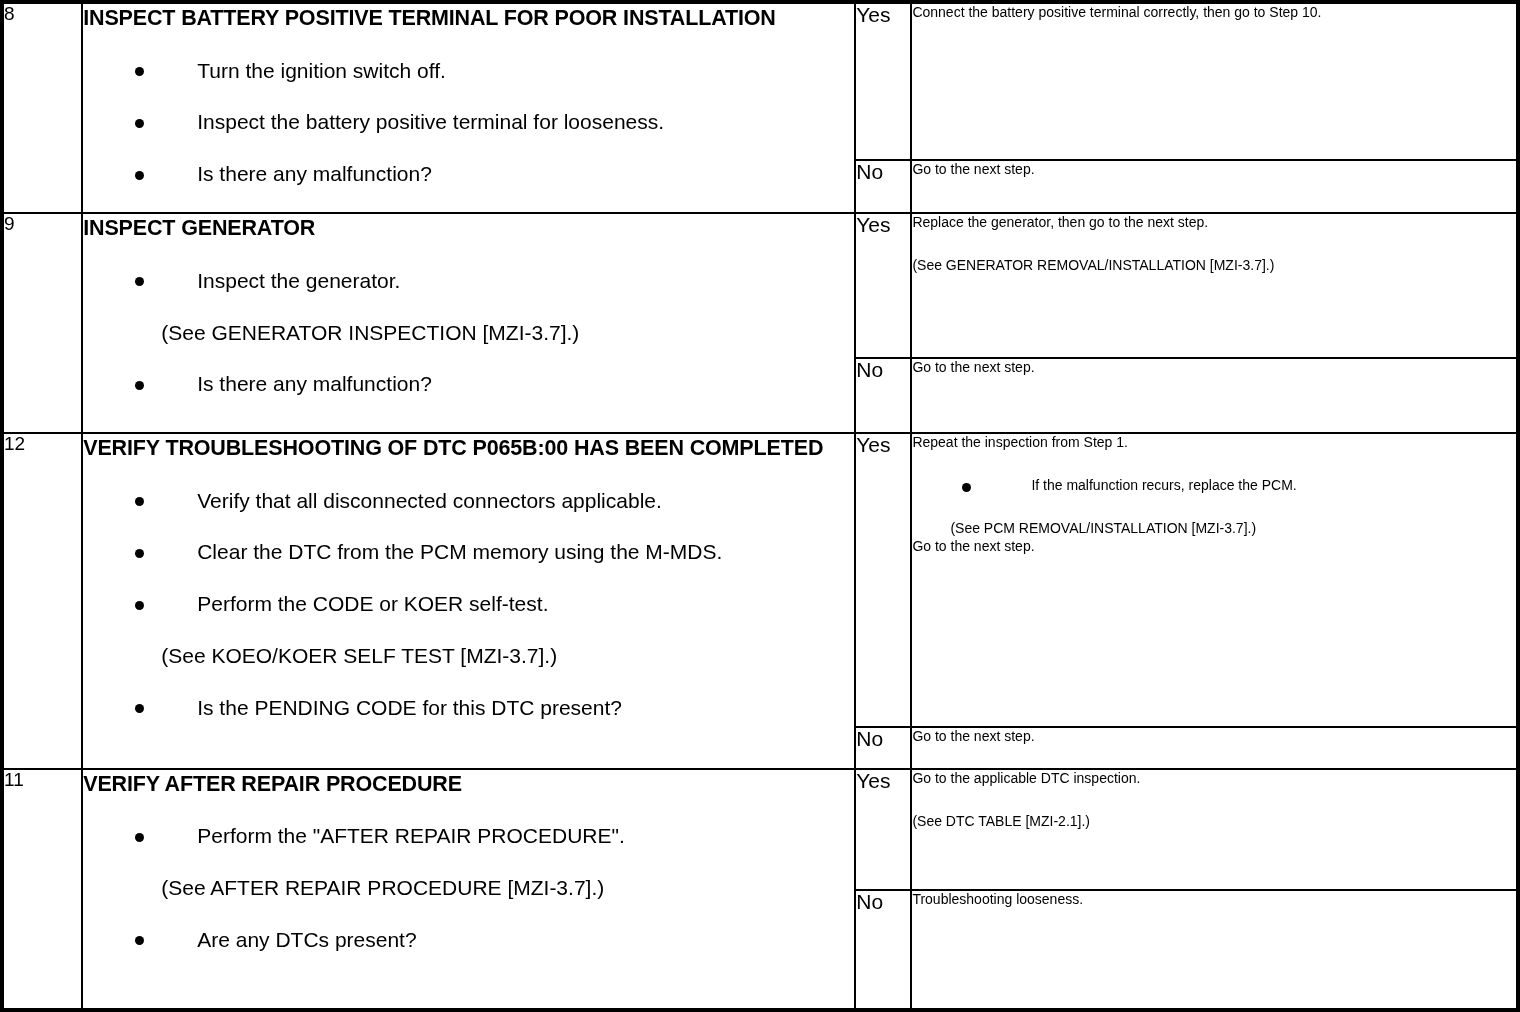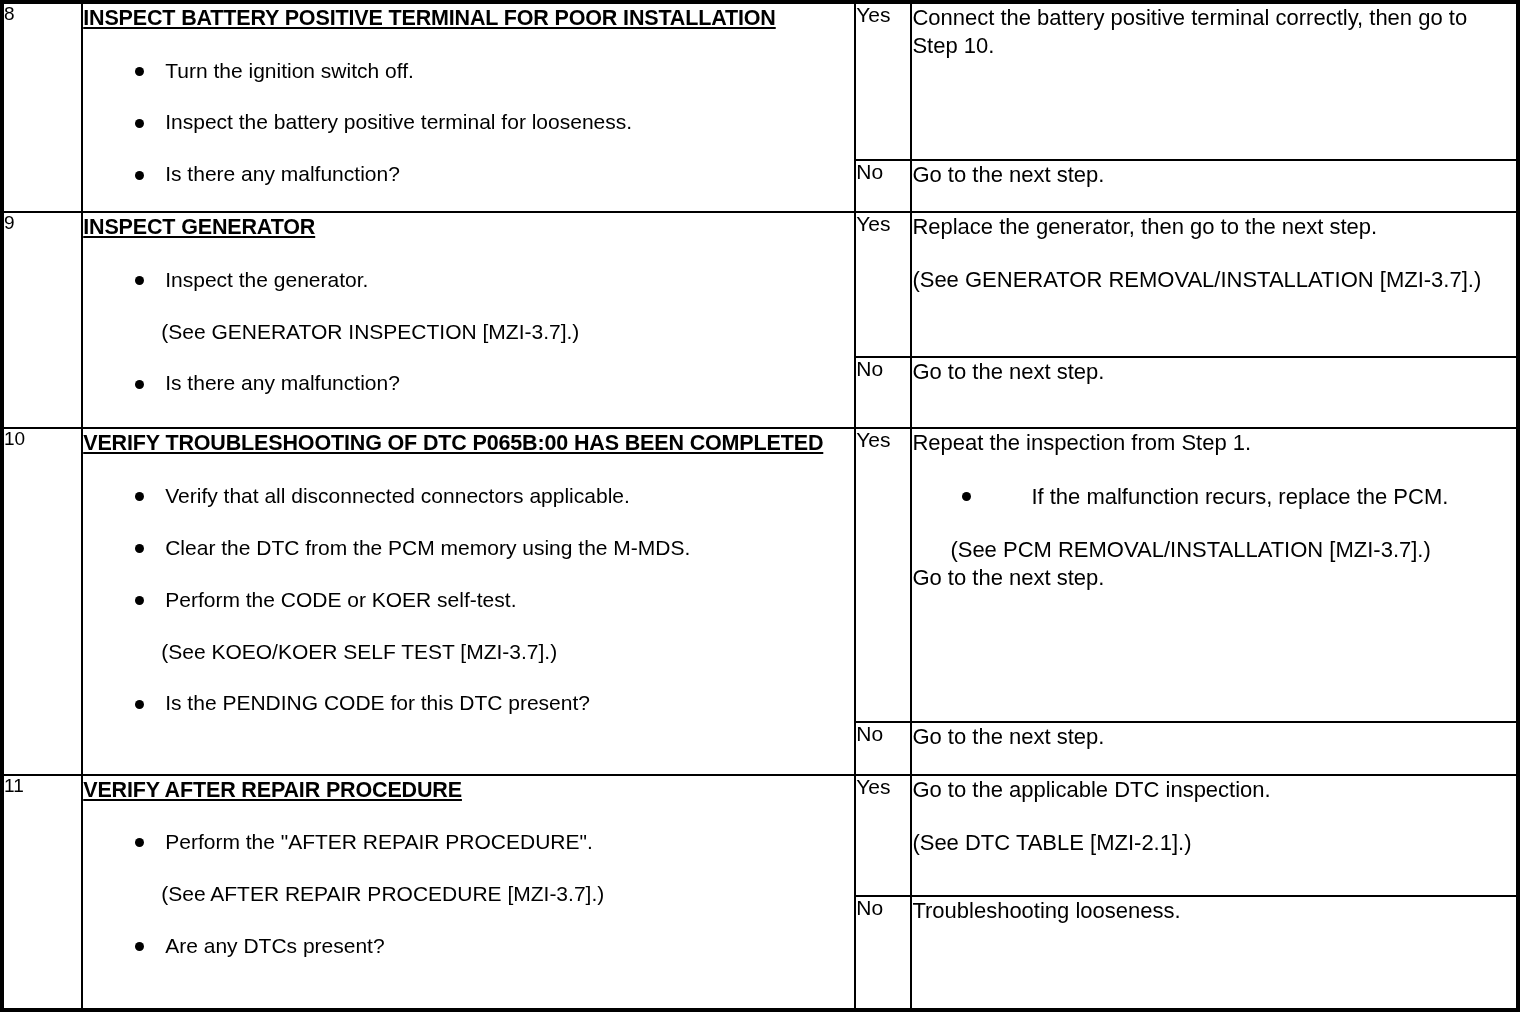--- a/index.html
+++ b/index.html
@@ -45,30 +45,29 @@
 
   
   .action-cell {
     padding: 7px 10px 10px 10px;
   }
   .action-title {
     font-weight: bold;
     font-size: 21.5px;
     line-height: 1.33;
     letter-spacing: -0.15px;
-    text-decoration: underline;
   }
   .bullet-list {
     margin: 0;
     padding: 0;
     list-style: none;
   }
   .bullet-row {
     position: relative;
-    padding-left: 82px;
+    padding-left: 114px;
     font-size: 21px;
     line-height: 1.28;
     margin-top: 25px;
   }
   .bullet-row .dot {
     position: absolute;
     left: 52px;
     top: 0.44em;
     width: 9px;
     height: 9px;
@@ -86,21 +85,21 @@
   .yn-cell {
     font-size: 21px;
     line-height: 1;
     padding: 9px 0 0 6px;
     white-space: nowrap;
   }
 
   
   .result-cell {
     padding: 9px 8px 10px 9px;
-    font-size: 22px;
+    font-size: 14px;
     line-height: 1.28;
     margin-top: 8px;
   }
   .result-cell .line { margin: 0; }
   .result-cell .line + .line { margin-top: 25px; }
   .result-cell .sub-bullet {
     position: relative;
     padding-left: 119px;
     margin-top: 25px;
   }
@@ -197,21 +196,21 @@
       <td class="yn-cell">
         <span>No</span>
       </td>
       <td class="result-cell">
         <div class="line">Go to the next step.</div>
       </td>
     </tr>
 
     <tr>
       <td class="step-num" rowspan="2">
-        <span>10</span>
+        <span>12</span>
       </td>
       <td class="action-cell" rowspan="2">
         <div class="action-title">VERIFY TROUBLESHOOTING OF DTC P065B:00 HAS BEEN COMPLETED</div>
         <div class="bullet-list">
           <div class="bullet-row">
             <span class="dot"></span>
             <span>Verify that all disconnected connectors applicable.</span>
           </div>
           <div class="bullet-row">
             <span class="dot"></span>

